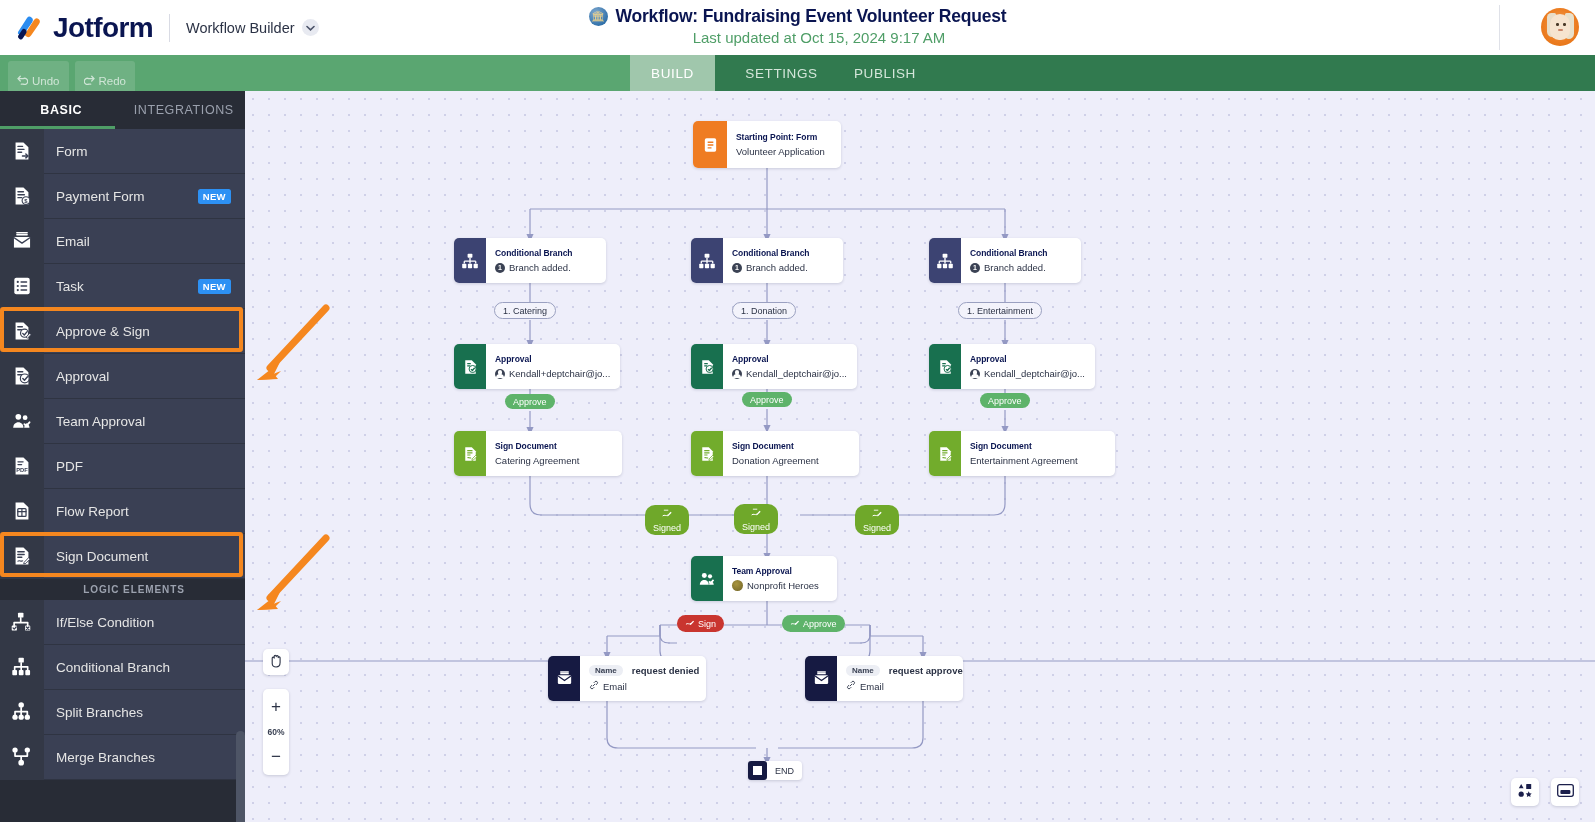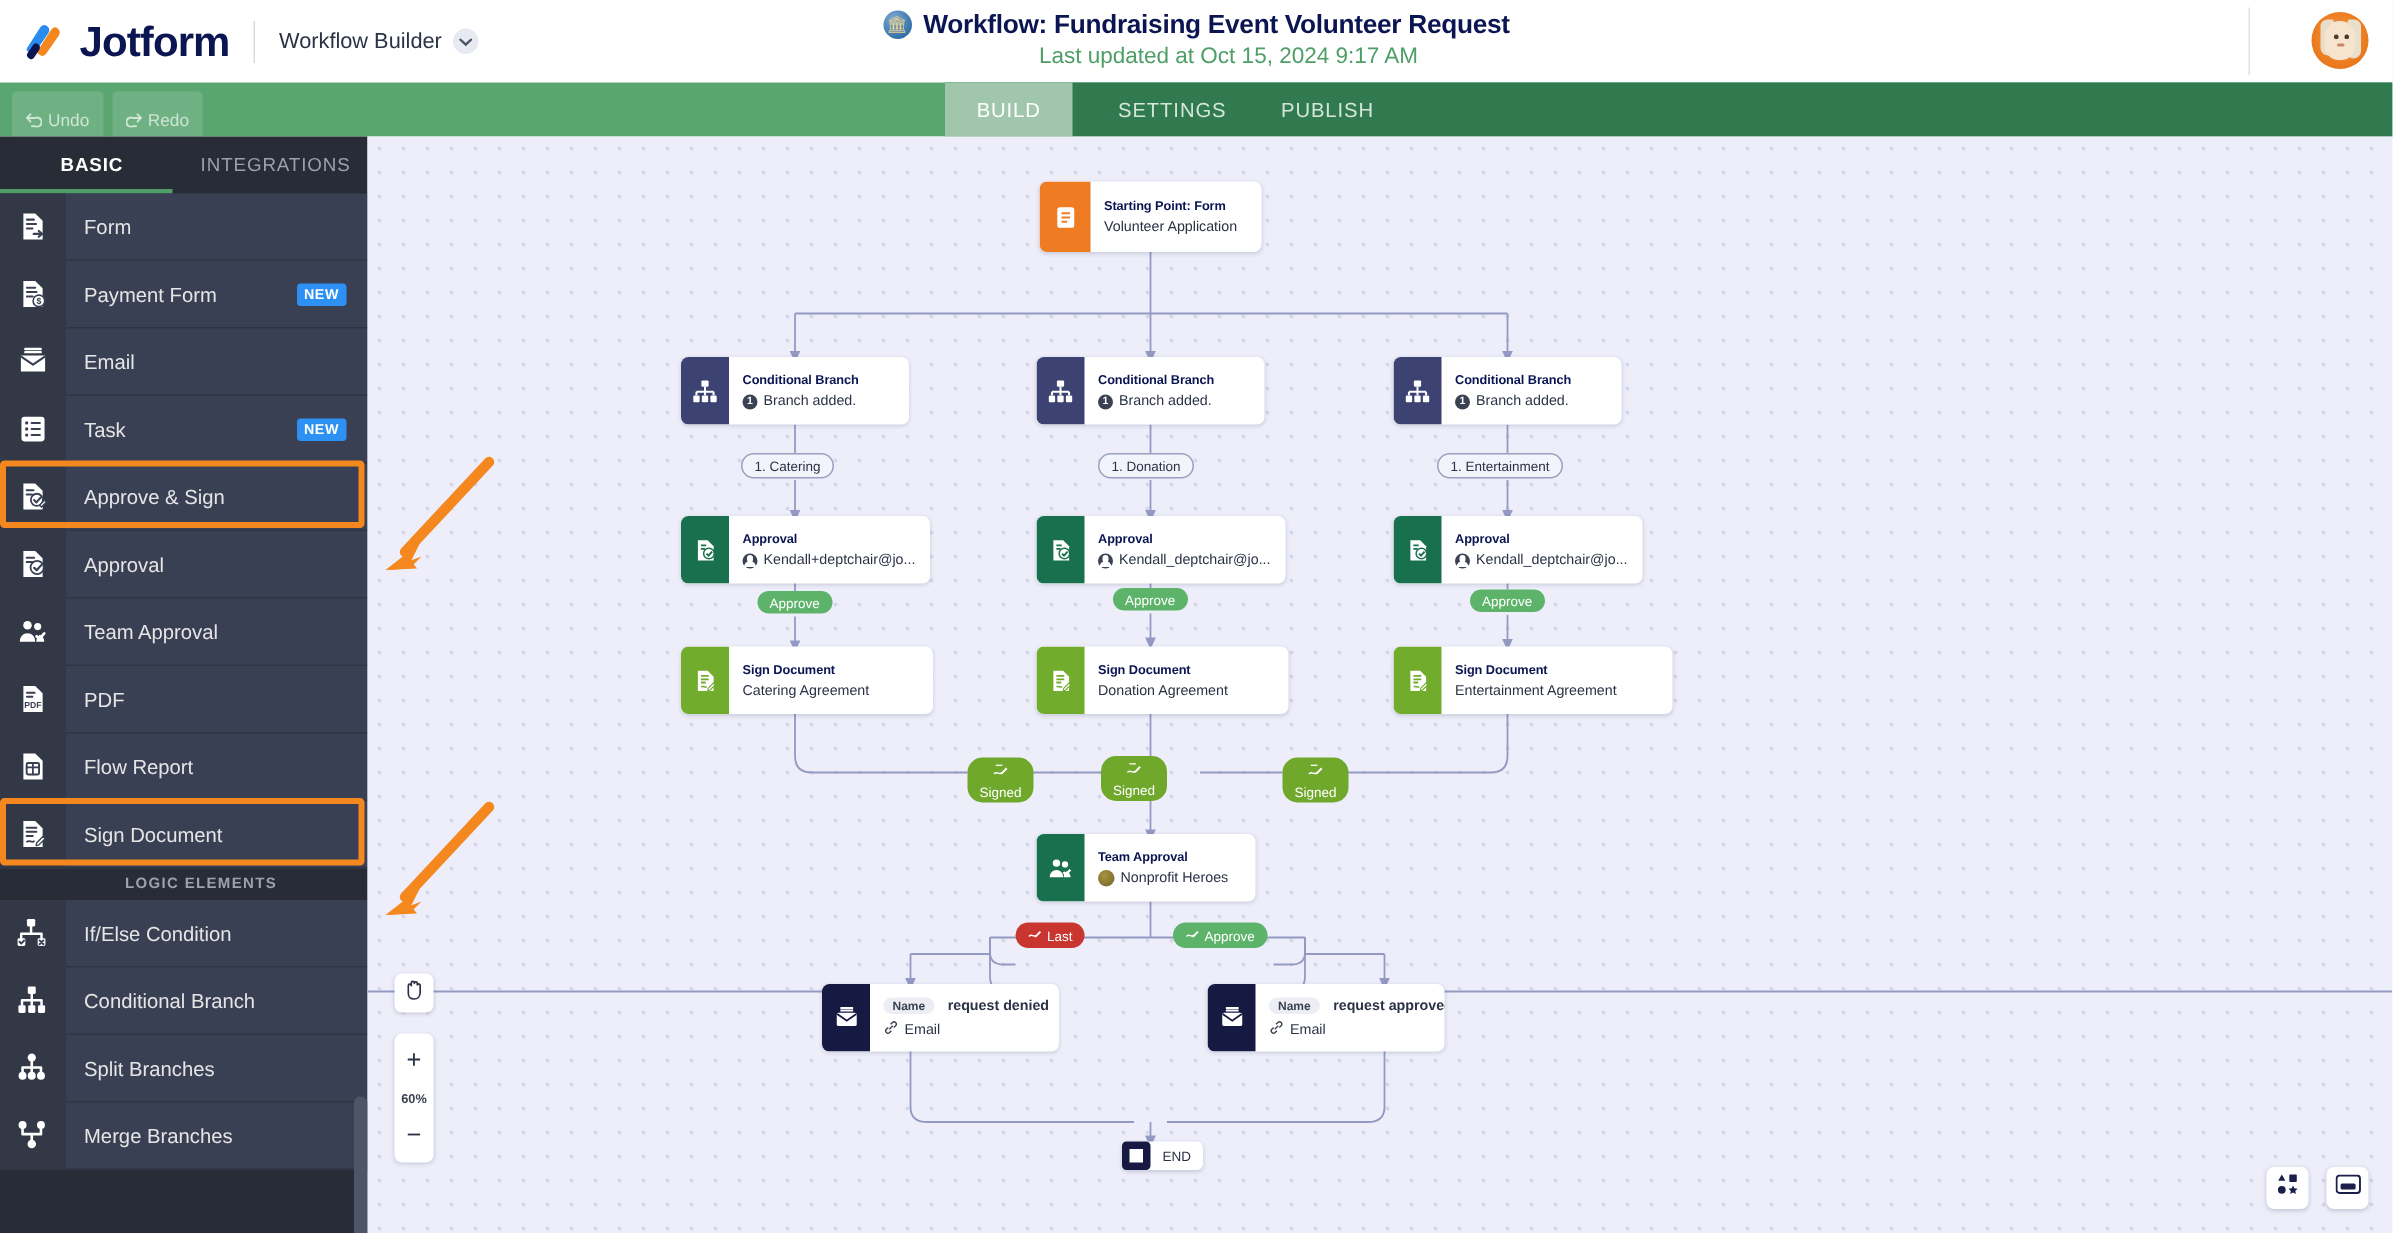--- a/index.html
+++ b/index.html
@@ -862,21 +862,21 @@
               <path d="M8.6 11.4l5.2-5.5 1.6 1.6-5.3 5.3-2 0.5z" fill="#fff"></path>
               <path d="M3 3.5h7" stroke="#fff" stroke-width="1.4"></path>
             </svg></span>
           <span>Signed</span>
         </div>
         <div class="pill red" style="left:432px;top:524px;">
           <span><svg width="10" height="10" viewBox="0 0 16 16">
               <path d="M2 9.6c2.4-2.2 4.4 1.3 6.8-0.5" stroke="#fff" stroke-width="1.6" fill="none" stroke-linecap="round"></path>
               <path d="M8.2 9.2l4.8-5 1.5 1.5-4.9 4.9-1.8 0.5z" fill="#fff"></path>
             </svg></span>
-          <span>Last</span>
+          <span>Sign</span>
         </div>
         <div class="pill green" style="left:537px;top:524px;">
           <span><svg width="10" height="10" viewBox="0 0 16 16">
               <path d="M2 9.6c2.4-2.2 4.4 1.3 6.8-0.5" stroke="#fff" stroke-width="1.6" fill="none" stroke-linecap="round"></path>
               <path d="M8.2 9.2l4.8-5 1.5 1.5-4.9 4.9-1.8 0.5z" fill="#fff"></path>
             </svg></span>
           <span>Approve</span>
         </div>
         <div class="end-node" style="left:503px;top:670px;">
           <span class="end-sq">

